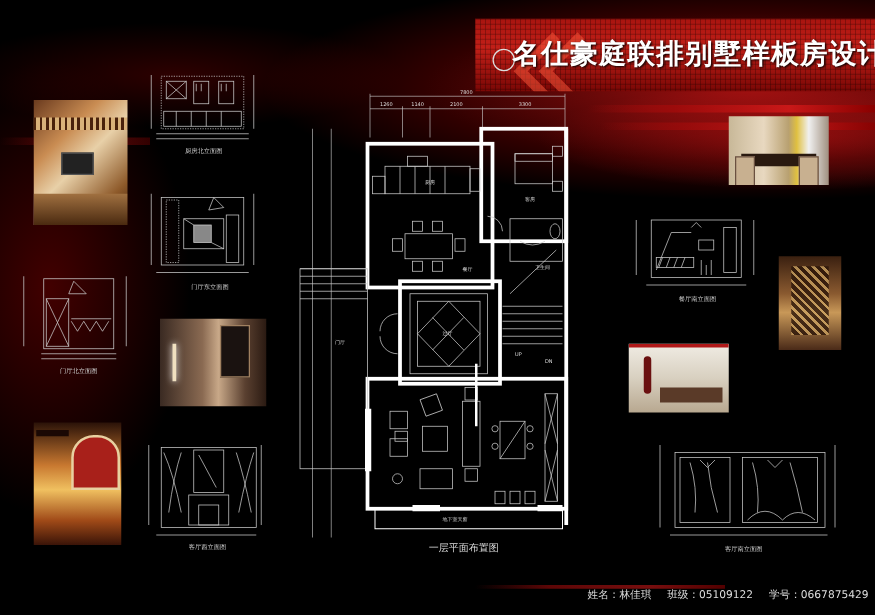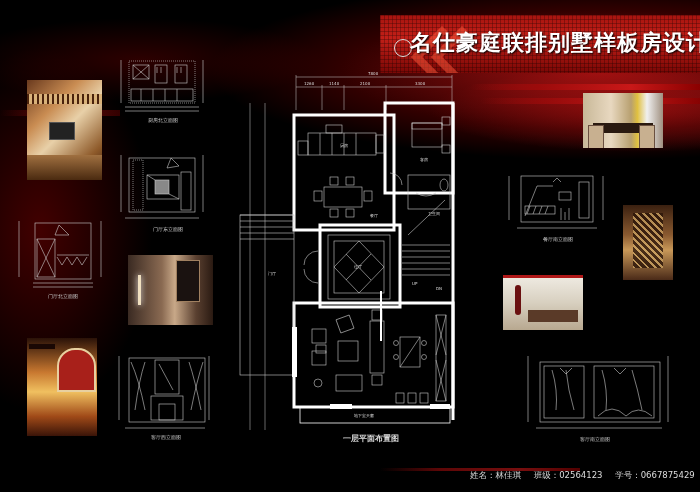--- a/index.html
+++ b/index.html
@@ -18,21 +18,21 @@
     background-image:linear-gradient(rgba(0,0,0,0.35) 1px,transparent 1px),linear-gradient(90deg,rgba(0,0,0,0.35) 1px,transparent 1px);
     background-size:4px 4px;opacity:0.7;}
   .title-bar .chev{position:absolute;top:20px;width:36px;height:36px;border-left:8px solid rgba(255,90,60,0.5);border-bottom:8px solid rgba(255,90,60,0.5);transform:rotate(45deg);}
   .title-text{position:absolute;left:30px;top:13px;font-size:22px;font-weight:bold;color:#fff;letter-spacing:1px;text-shadow:1px 1px 2px #000;white-space:nowrap;font-family:"DejaVu Sans",sans-serif;}
   .title-circle{position:absolute;left:14px;top:24px;width:16px;height:16px;border:1.5px solid #ddd;border-radius:50%;}
   .red-stripe{position:absolute;left:0;height:6px;background:linear-gradient(90deg,rgba(0,0,0,0),#9c0b0b 30%,#c81818 70%,#8a0000);}
   .footer{position:absolute;left:470px;top:470px;font-size:8.5px;color:#ddd;white-space:nowrap;}
   .footer span{margin-right:10px;margin-top:44px;}
   .photo{position:absolute;overflow:hidden;}
   .caption{position:absolute;font-size:5px;color:#ccc;white-space:nowrap;font-family:"DejaVu Serif",serif;}
-  .plan-caption{position:absolute;left:343px;top:433px;font-size:8px;color:#ddd;font-family:"DejaVu Serif",serif;font-weight:bold;}
+  .plan-caption{position:absolute;left:343px;top:433px;font-size:8px;color:#ddd;font-family:"DejaVu Serif",serif;}
   .plan-svg{position:absolute;left:230px;top:65px;}
   .room-label{font-size:4px;fill:#ddd;}
 </style>
 </head>
 <body>
 
 <div class="bg-red-band"></div>
 
 <div class="red-stripe" style="top:84px;left:470px;width:230px;"></div>
 <div class="red-stripe" style="top:98px;left:480px;width:220px;opacity:0.8;"></div>
@@ -315,16 +315,16 @@
     <text x="182" y="220">UP</text>
     <text x="206" y="225">DN</text>
     <text x="124" y="352">地下室天窗</text>
   </g>
 </svg>
 
 <div class="plan-caption">一层平面布置图</div>
 
 <div class="footer">
   <span><span style="margin:0">姓名：</span><span style="margin:0">林佳琪</span></span>
-  <span><span style="margin:0">班级：</span><span style="margin:0">02564123</span></span>
+  <span><span style="margin:0">班级：</span><span style="margin:0">05109122</span></span>
   <span><span style="margin:0">学号：</span><span style="margin:0">0667875429</span></span>
   
 </div>
 
 </body></html>

